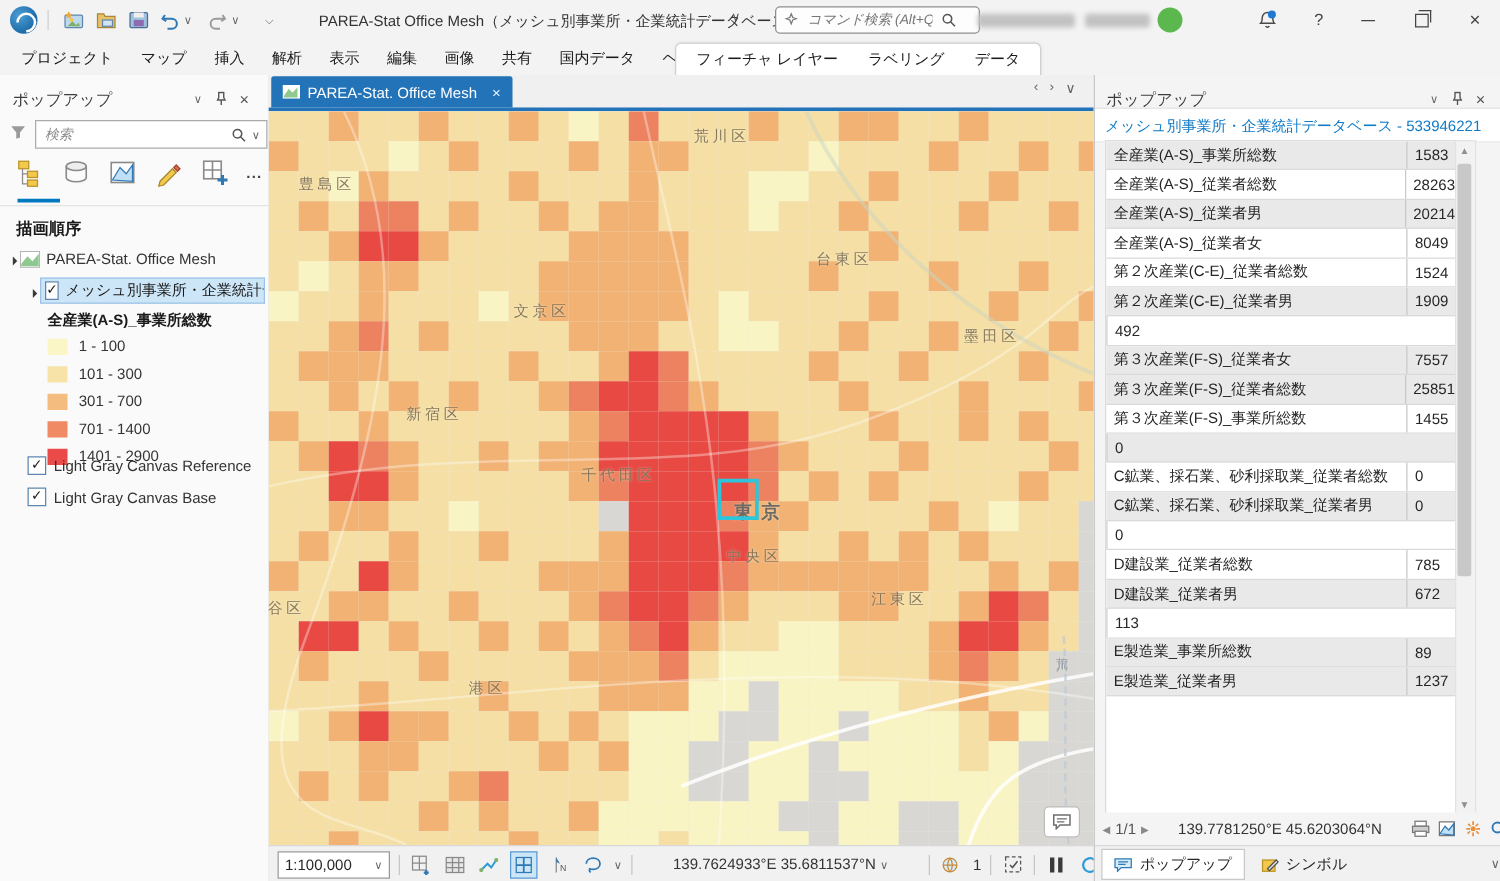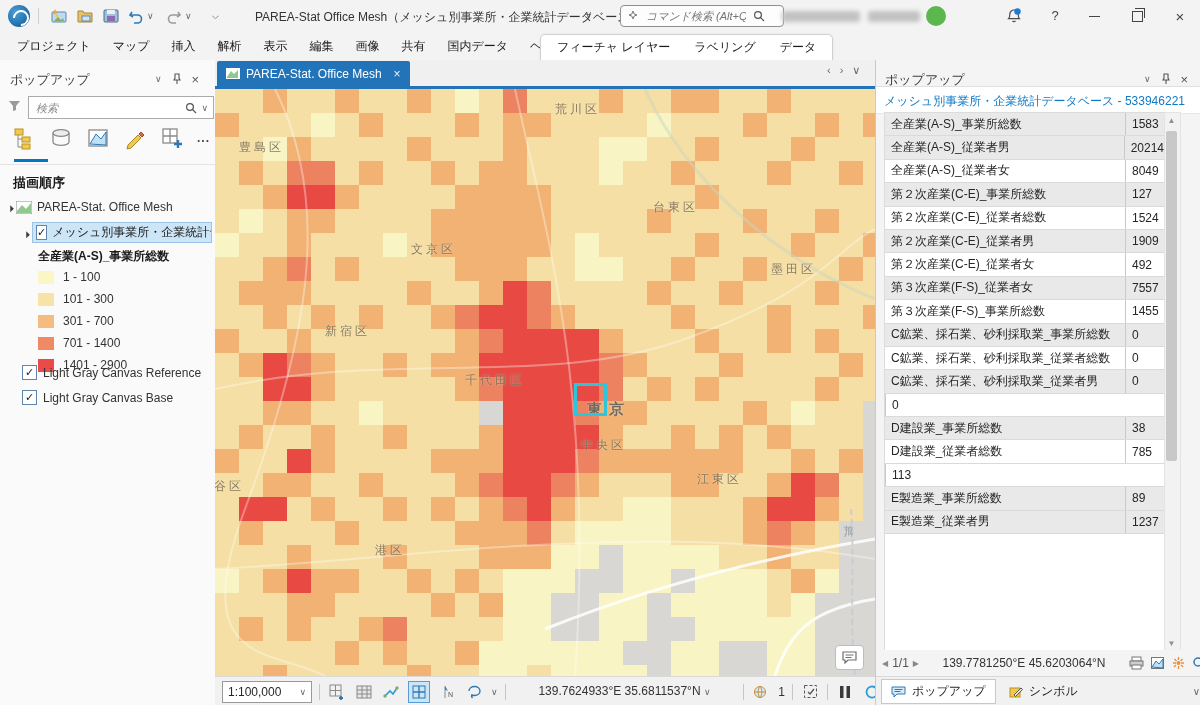--- a/index.html
+++ b/index.html
@@ -1171,74 +1171,76 @@
 
   <div id="popup-link-row" class="abs">
     <span id="popup-link">メッシュ別事業所・企業統計データベース - 533946221</span>
   </div>
 
   <div id="popup-table" class="abs">
       <div class="prow gray">
         <div class="plabel">全産業(A-S)_事業所総数</div>
         <div class="pval">1583</div>
       </div>
+      <div class="prow">
+        <div class="plabel">全産業(A-S)_従業者総数</div>
+        <div class="pval">28263</div>
+      </div>
       <div class="prow gray">
         <div class="plabel">全産業(A-S)_従業者男</div>
         <div class="pval">20214</div>
       </div>
       <div class="prow">
         <div class="plabel">全産業(A-S)_従業者女</div>
         <div class="pval">8049</div>
       </div>
-      <div class="prow gray">
-        <div class="plabel">第２次産業(C-E)_事業所総数</div>
-        <div class="pval">127</div>
-      </div>
       <div class="prow">
         <div class="plabel">第２次産業(C-E)_従業者総数</div>
         <div class="pval">1524</div>
       </div>
       <div class="prow gray">
         <div class="plabel">第２次産業(C-E)_従業者男</div>
         <div class="pval">1909</div>
       </div>
       <div class="prow">
-        <div class="plabel">第２次産業(C-E)_従業者女</div>
         <div class="pval">492</div>
       </div>
       <div class="prow gray">
         <div class="plabel">第３次産業(F-S)_従業者女</div>
         <div class="pval">7557</div>
       </div>
+      <div class="prow gray">
+        <div class="plabel">第３次産業(F-S)_従業者総数</div>
+        <div class="pval">25851</div>
+      </div>
       <div class="prow">
         <div class="plabel">第３次産業(F-S)_事業所総数</div>
         <div class="pval">1455</div>
       </div>
       <div class="prow gray">
-        <div class="plabel">C鉱業、採石業、砂利採取業_事業所総数</div>
         <div class="pval">0</div>
       </div>
       <div class="prow">
         <div class="plabel">C鉱業、採石業、砂利採取業_従業者総数</div>
         <div class="pval">0</div>
       </div>
       <div class="prow gray">
         <div class="plabel">C鉱業、採石業、砂利採取業_従業者男</div>
         <div class="pval">0</div>
       </div>
       <div class="prow">
         <div class="pval">0</div>
       </div>
-      <div class="prow gray">
-        <div class="plabel">D建設業_事業所総数</div>
-        <div class="pval">38</div>
-      </div>
       <div class="prow">
         <div class="plabel">D建設業_従業者総数</div>
         <div class="pval">785</div>
+      </div>
+      <div class="prow gray">
+        <div class="plabel">D建設業_従業者男</div>
+        <div class="pval">672</div>
       </div>
       <div class="prow">
         <div class="pval">113</div>
       </div>
       <div class="prow gray">
         <div class="plabel">E製造業_事業所総数</div>
         <div class="pval">89</div>
       </div>
       <div class="prow gray">
         <div class="plabel">E製造業_従業者男</div>

